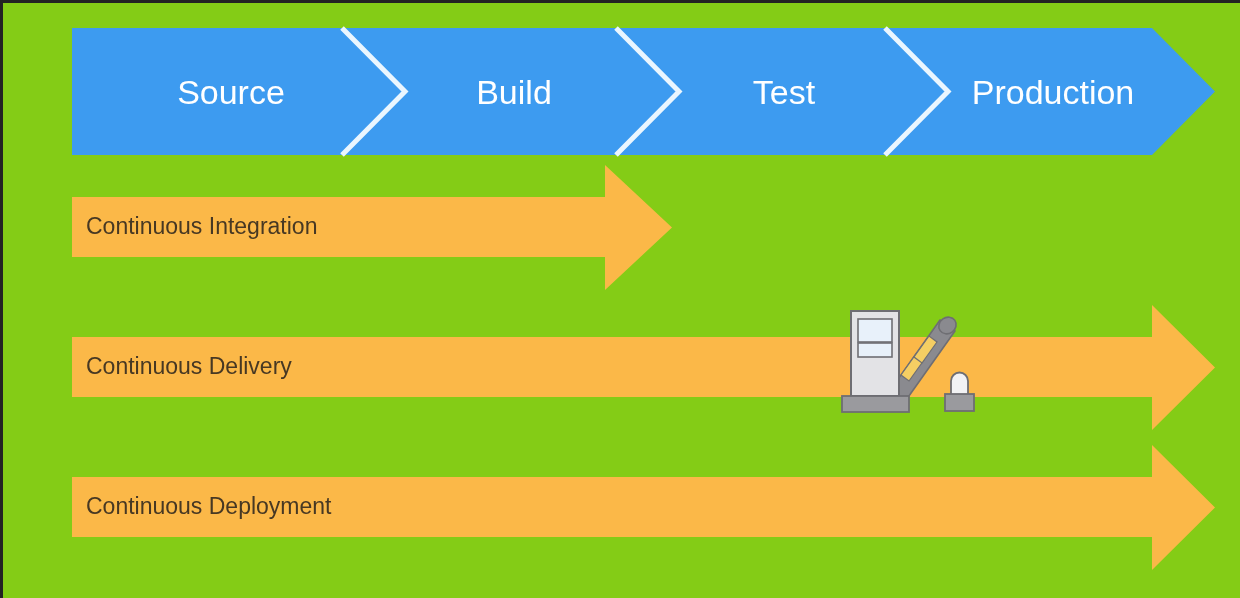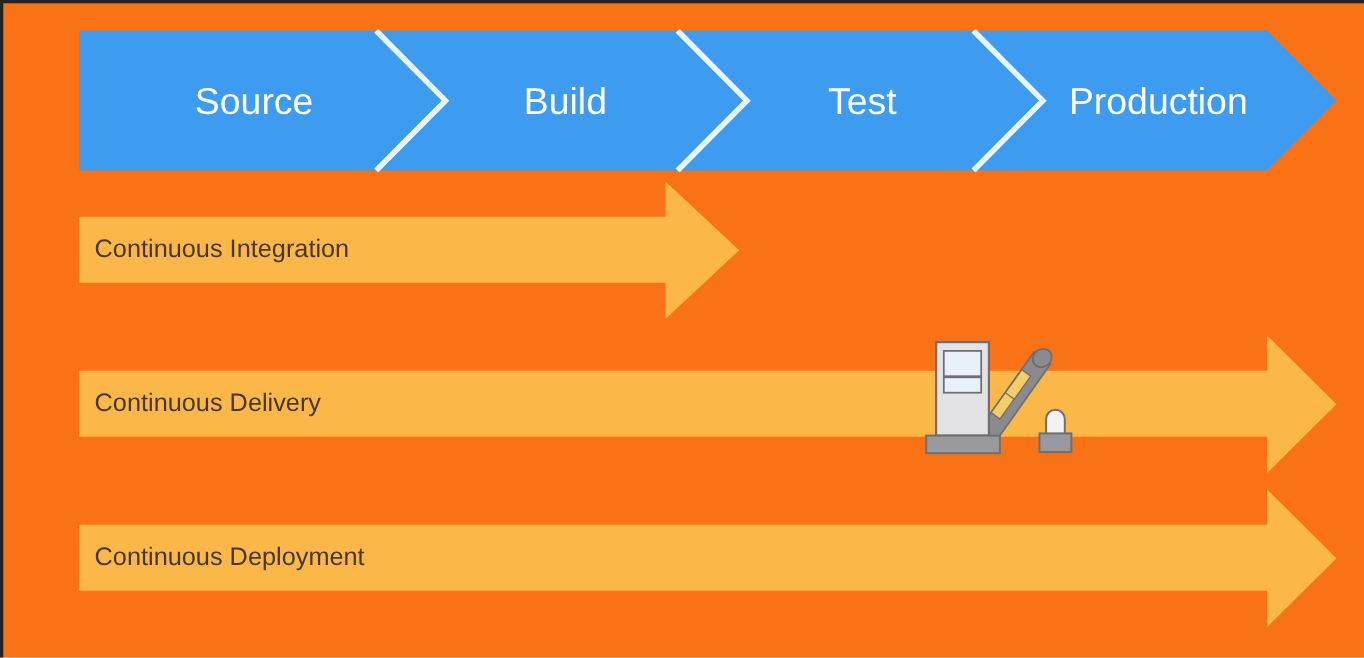--- a/index.html
+++ b/index.html
@@ -8,21 +8,21 @@
     padding: 0;
     background: #ffffff;
   }
   body {
     font-family: "Liberation Sans", sans-serif;
   }
   #canvas {
     position: relative;
     width: 1240px;
     height: 598px;
-    background: #f97316;
+    background: #84cc16;
     overflow: hidden;
   }
   
   .edge-top {
     position: absolute;
     left: 0; top: 0;
     width: 1240px; height: 3px;
     background: #232323;
   }
   .edge-left {

